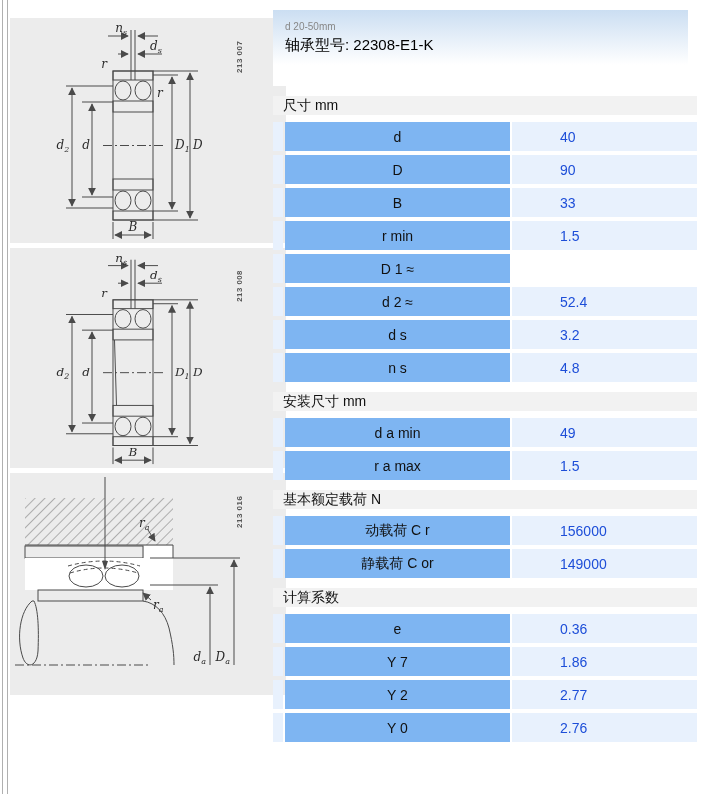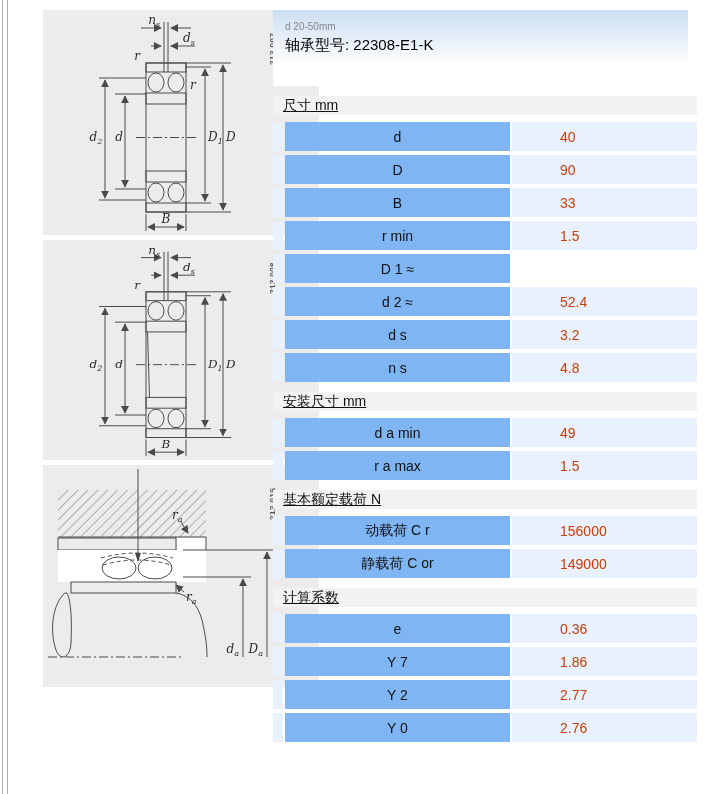--- a/index.html
+++ b/index.html
@@ -5,47 +5,47 @@
   html,body{margin:0;padding:0;}
   body{
     width:725px;height:794px;position:relative;overflow:hidden;
     background:#ffffff;
     font-family:"Liberation Sans",sans-serif;
   }
   .rail{position:absolute;top:0;width:1px;height:794px;background:#b0b0b0;}
   .rail.r1{left:2px;}
   .rail.r2{left:7px;}
 
-  .drawings{position:absolute;left:10px;top:10px;width:276px;margin-left:33px;}
+  .drawings{position:absolute;left:10px;top:18px;width:276px;}
   .drawing-box{background:#ececec;margin-bottom:5px;}
 
   .right-col{position:absolute;left:273px;top:10px;width:424px;}
   .header-box{
     width:415px;height:76px;box-sizing:border-box;
     padding:11px 0 0 12px;
     background:linear-gradient(180deg,#cbdef2 0%,#ffffff 72%);
   }
   .range-label{font-size:10px;color:#878787;}
   .model-label{font-size:15px;color:#000;font-weight:normal;margin-top:4px;}
 
   .section-title{
     background:#f2f2f2;height:19px;line-height:19px;
     padding-left:10px;font-size:14px;color:#111;
-    margin-top:10px;margin-bottom:7px;text-decoration:underline;
+    margin-top:10px;margin-bottom:7px;
   }
   .spec-row{display:flex;height:29px;margin-bottom:4px;}
   .row-strip{width:10px;background:#e8f1fd;margin-right:2px;}
   .row-label{
     width:225px;background:#7eb5f2;margin-right:2px;
     display:flex;align-items:center;justify-content:center;
     font-size:14px;color:#111;
   }
   .row-value{
     flex:1;background:#e8f1fd;display:flex;align-items:center;
-    padding-left:48px;font-size:14px;color:#c2410c;
+    padding-left:48px;font-size:14px;color:#1d4ed8;
   }
 
   svg{display:block;}
   .ln{stroke:#4a4a4a;stroke-width:1;fill:none;}
   .dim{font:italic 12px "DejaVu Serif",serif;fill:#2b2b2b;}
   .sub{font-size:8px;}
   .code{font:bold 8px "Liberation Sans",sans-serif;fill:#555;letter-spacing:0.5px;}
   .cl{stroke:#4a4a4a;stroke-width:1;fill:none;stroke-dasharray:9 3 2 3;}
   .dash{stroke:#4a4a4a;stroke-width:1;fill:none;stroke-dasharray:4 3;}
 </style>

